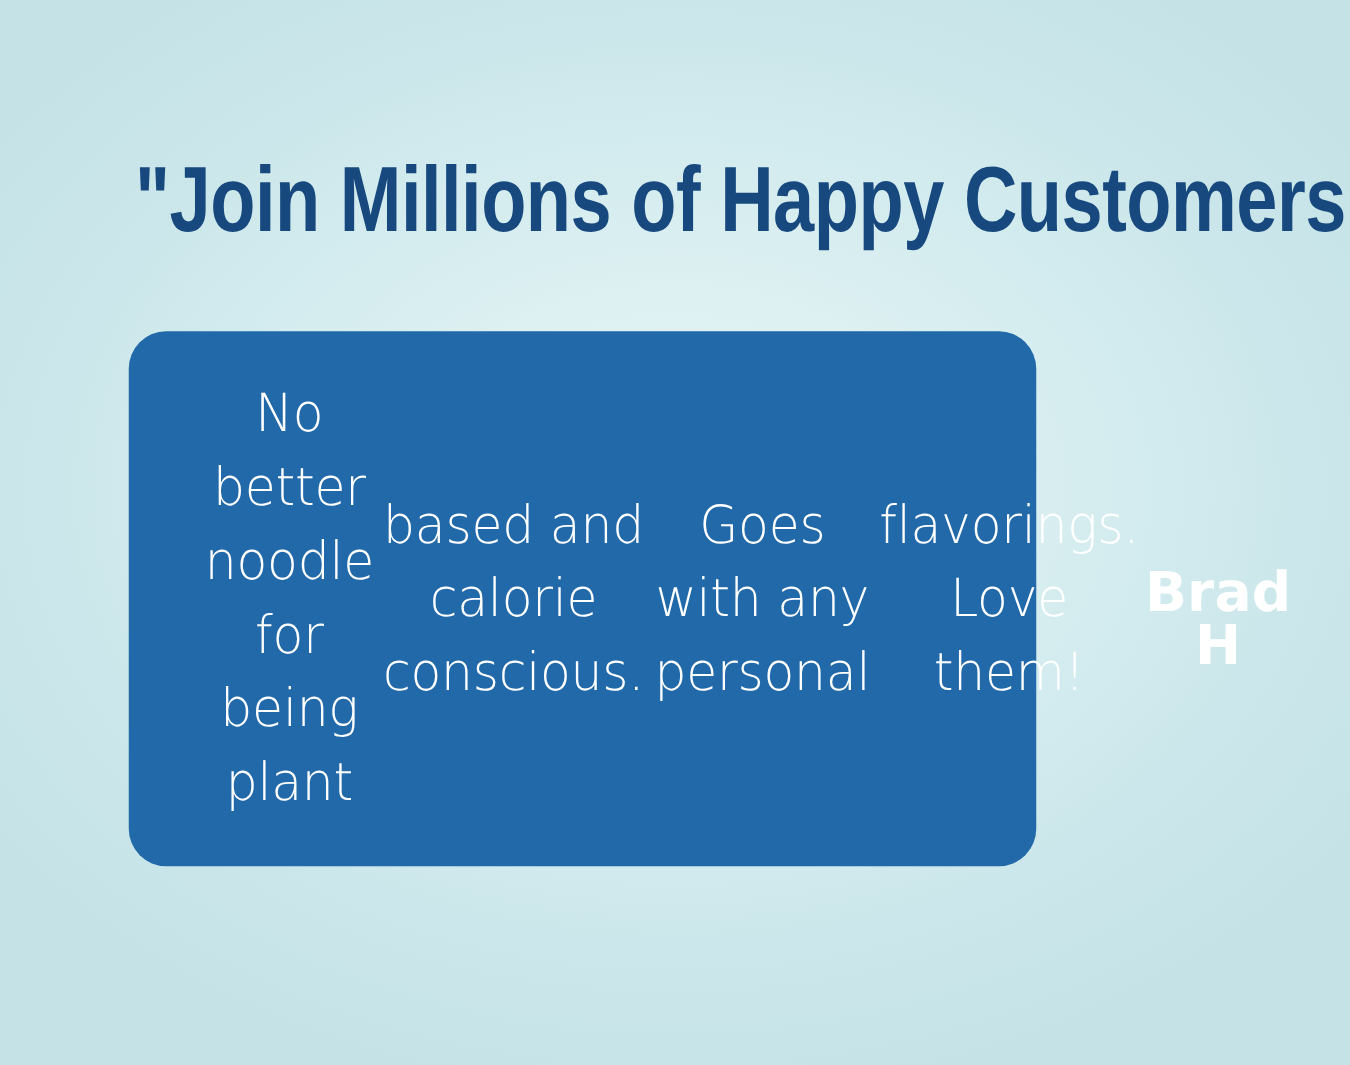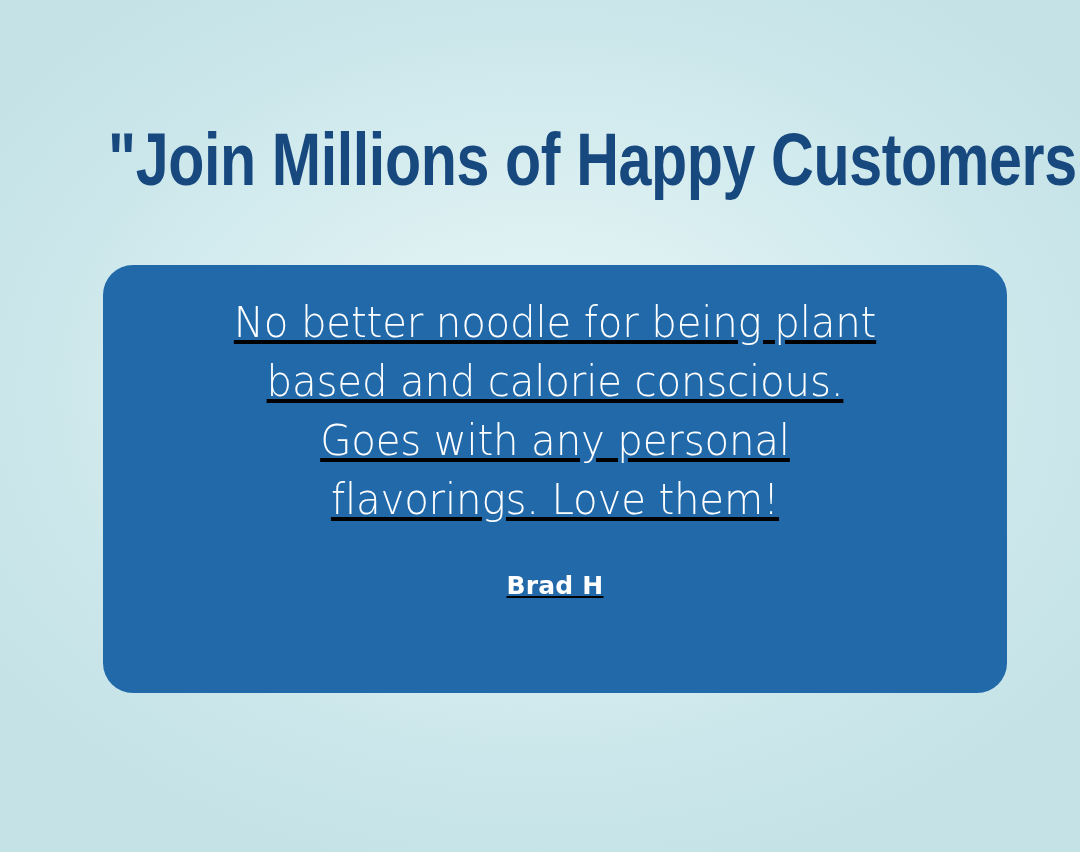--- a/index.html
+++ b/index.html
@@ -51,31 +51,30 @@
     transform-origin: 50% 50%;
     white-space: nowrap;
     user-select: none;
   }
 
   
   .quote-card {
     position: absolute;
     left: 103px;
     top: 265px;
-    width: 904px;
+    width: 726px;
     height: 428px;
     box-sizing: border-box;
     background-color: #2169a9;
     border-radius: 30px;
     display: flex;
-    flex-direction: column;
+    flex-direction: row;
     align-items: center;
     justify-content: flex-start;
     padding: 28px 58px 30px 58px;
-    text-decoration: underline;
   }
 
   .quote-text {
     margin: 0;
     padding: 0;
     width: 100%;
     text-align: center;
     color: #ffffff;
     font-family: "DejaVu Sans", "Liberation Sans", sans-serif;
     font-weight: 300;
@@ -87,21 +86,21 @@
   }
 
   .quote-author {
     margin: 0;
     padding: 0;
     width: 100%;
     text-align: center;
     color: #ffffff;
     font-family: "DejaVu Sans", "Liberation Sans", sans-serif;
     font-weight: 700;
-    font-size: 25px;
+    font-size: 44px;
     line-height: 42px;
     letter-spacing: 0.2px;
     margin-top: 36px;
   }
 </style>
 </head>
 <body>
 
 <div id="testimonial-card-graphic">
 

